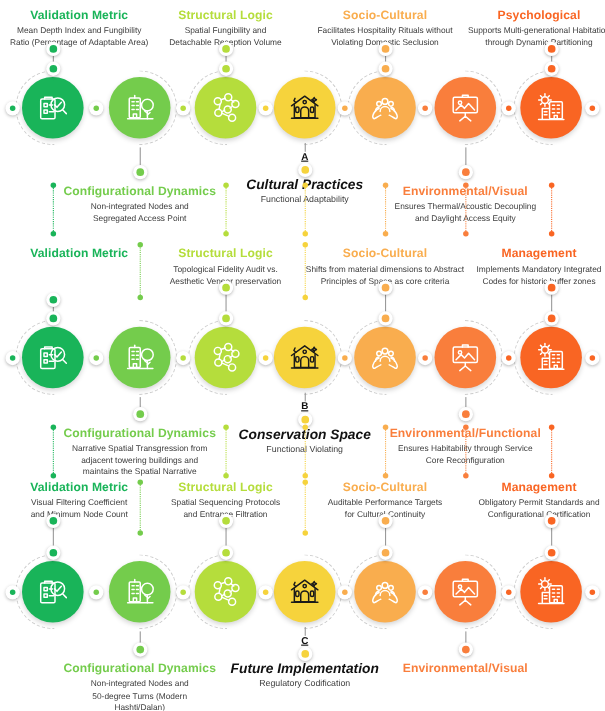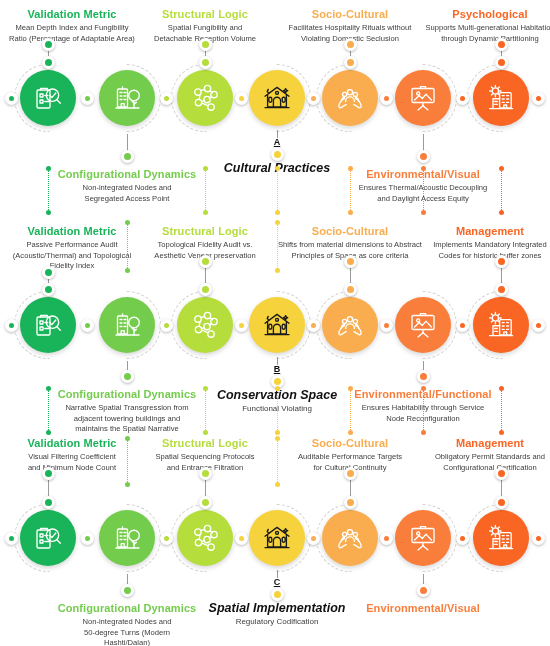--- a/index.html
+++ b/index.html
@@ -256,20 +256,21 @@
       <div class="sub"><span>Ensures Thermal/Acoustic Decoupling</span><br><span>and Daylight Access Equity</span></div>
     </div>
     <div class="stem" style="left: 423px; top: 134px; height: 22px;"></div>
     <div class="stemdot" style="left: 417px; top: 150px;">
       <i style="background: rgb(249, 126, 60);"></i>
     </div>
     <div class="stage-ttl" style="width: 180px; left: 187px; top: 137px;">
       <span class="letter">A</span>
       <div style="margin-top: 14px;">
         <div class="big">Cultural Practices</div>
+        <div class="small">Functional Adaptability</div>
       </div>
     </div>
     <div class="stemdot" style="left: 271px; top: 148px;">
       <i style="background: rgb(246, 211, 60);"></i>
     </div>
     <div class="stem" style="left: 277px; top: 130px; height: 8px;"></div>
     <div class="node-wrap" style="left: 14px; top: 291px;">
       <div class="ring half-l"></div>
       <div class="disc" style="background: rgb(25, 180, 89);">
         <svg viewBox="0 0 32 32" fill="none" stroke="#ffffff" stroke-width="1.35" stroke-linecap="round" stroke-linejoin="round">
@@ -391,21 +392,20 @@
       <i style="background: rgb(249, 126, 60);"></i>
     </div>
     <div class="pin" style="left: 455.5px; top: 318.5px;">
       <i style="background: rgb(249, 101, 35);"></i>
     </div>
     <div class="pin" style="left: 531.5px; top: 318.5px;">
       <i style="background: rgb(249, 101, 35);"></i>
     </div>
     <div class="tblock" style="width: 140px; left: 2px; top: 225px;">
       <div class="ttl" style="color: rgb(25, 180, 89);">Validation Metric</div>
-      <div class="sub"><span>Passive Performance Audit</span><br><span>(Acoustic/Thermal) and Topological</span><br><span>Fidelity Index</span></div>
     </div>
     <div class="stem" style="left: 48px; top: 271.5px; height: 17.5px;"></div>
     <div class="stemdot" style="left: 42px; top: 283px;">
       <i style="background: rgb(25, 180, 89);"></i>
     </div>
     <div class="stemdot" style="left: 42px; top: 265.5px;">
       <i style="background: rgb(25, 180, 89);"></i>
     </div>
     <div class="tblock" style="width: 150px; left: 130px; top: 225px;">
       <div class="ttl" style="color: rgb(181, 221, 60);">Structural Logic</div>
@@ -443,21 +443,21 @@
     <div class="tblock" style="width: 160px; left: 47px; top: 388px;">
       <div class="ttl" style="color: rgb(116, 204, 76);">Configurational Dynamics</div>
       <div class="sub"><span>Narrative Spatial Transgression from</span><br><span>adjacent towering buildings and</span><br><span>maintains the Spatial Narrative</span></div>
     </div>
     <div class="stem" style="left: 127px; top: 361px; height: 15px;"></div>
     <div class="stemdot" style="left: 121px; top: 370px;">
       <i style="background: rgb(116, 204, 76);"></i>
     </div>
     <div class="tblock" style="width: 175px; left: 335.5px; top: 388px;">
       <div class="ttl" style="color: rgb(249, 126, 60);">Environmental/Functional</div>
-      <div class="sub"><span>Ensures Habitability through Service</span><br><span>Node Reconfiguration</span></div>
+      <div class="sub"><span>Ensures Habitability through Service</span><br><span>Core Reconfiguration</span></div>
     </div>
     <div class="stem" style="left: 423px; top: 361px; height: 15px;"></div>
     <div class="stemdot" style="left: 417px; top: 370px;">
       <i style="background: rgb(249, 126, 60);"></i>
     </div>
     <div class="stage-ttl" style="width: 180px; left: 187px; top: 364px;">
       <span class="letter">B</span>
       <div style="margin-top: 14px;">
         <div class="big">Conservation Space</div>
         <div class="small">Functional Violating</div>
@@ -649,21 +649,21 @@
     <div class="tblock" style="width: 175px; left: 335.5px; top: 602px;">
       <div class="ttl" style="color: rgb(249, 126, 60);">Environmental/Visual</div>
     </div>
     <div class="stem" style="left: 423px; top: 574px; height: 16px;"></div>
     <div class="stemdot" style="left: 417px; top: 584px;">
       <i style="background: rgb(249, 126, 60);"></i>
     </div>
     <div class="stage-ttl" style="width: 180px; left: 187px; top: 577px;">
       <span class="letter">C</span>
       <div style="margin-top: 14px;">
-        <div class="big">Spatial Implementation</div>
+        <div class="big">Future Implementation</div>
         <div class="small">Regulatory Codification</div>
       </div>
     </div>
     <div class="stemdot" style="left: 271px; top: 588px;">
       <i style="background: rgb(246, 211, 60);"></i>
     </div>
     <div class="stem" style="left: 277px; top: 570px; height: 8px;"></div>
     <div class="dotline" style="left: 48px; top: 168px; height: 44px; border-left-color: rgb(25, 180, 89);"></div>
     <div style="position: absolute; left: 45.5px; top: 165.5px; width: 5px; height: 5px; border-radius: 50%; background: rgb(25, 180, 89);"></div>
     <div style="position: absolute; left: 45.5px; top: 209.5px; width: 5px; height: 5px; border-radius: 50%; background: rgb(25, 180, 89);"></div>

